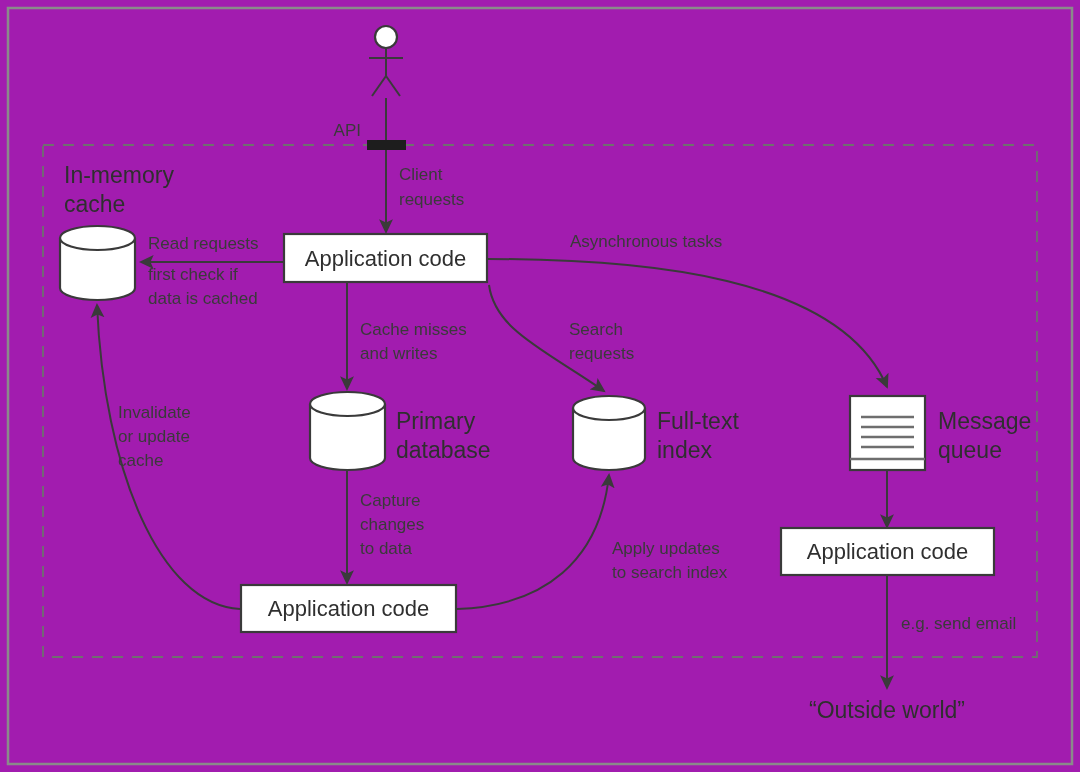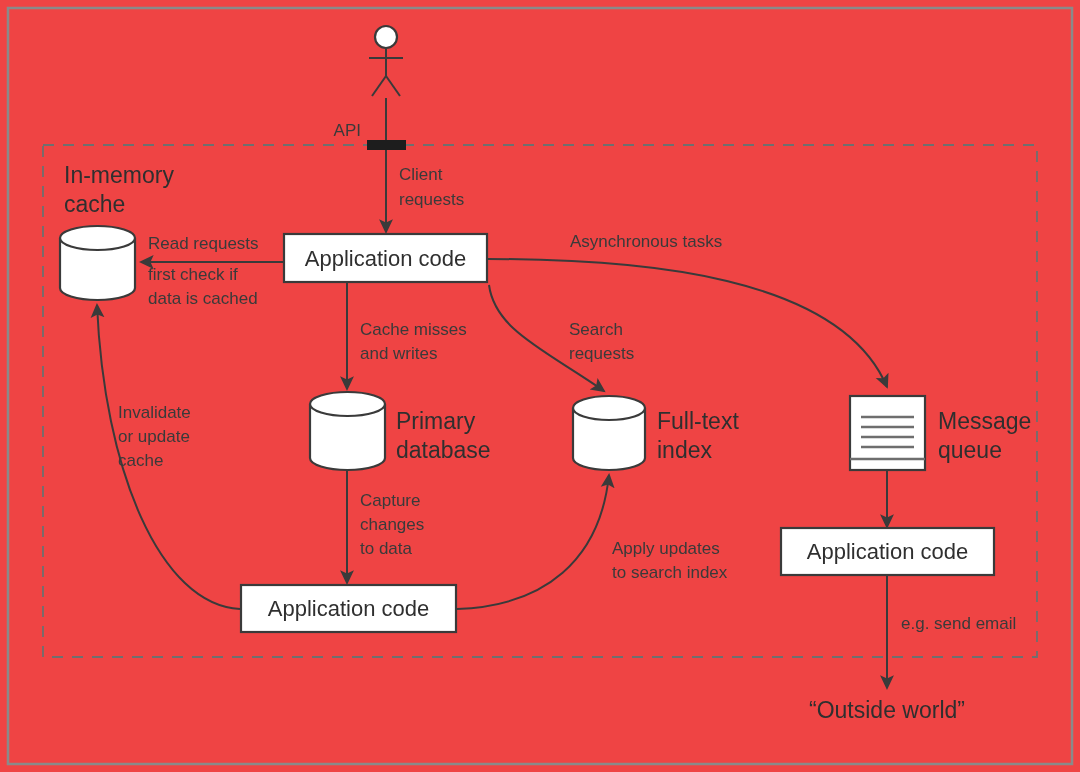--- a/index.html
+++ b/index.html
@@ -7,21 +7,21 @@
     padding: 0;
     background: #ffffff;
   }
   body {
     font-family: "Liberation Sans", sans-serif;
   }
   #canvas {
     position: relative;
     width: 1080px;
     height: 772px;
-    background: #ef4444;
+    background: #a21caf;
     overflow: hidden;
   }
   svg.diagram {
     position: absolute;
     top: 0;
     left: 0;
     width: 1080px;
     height: 772px;
   }
   .node-label {

